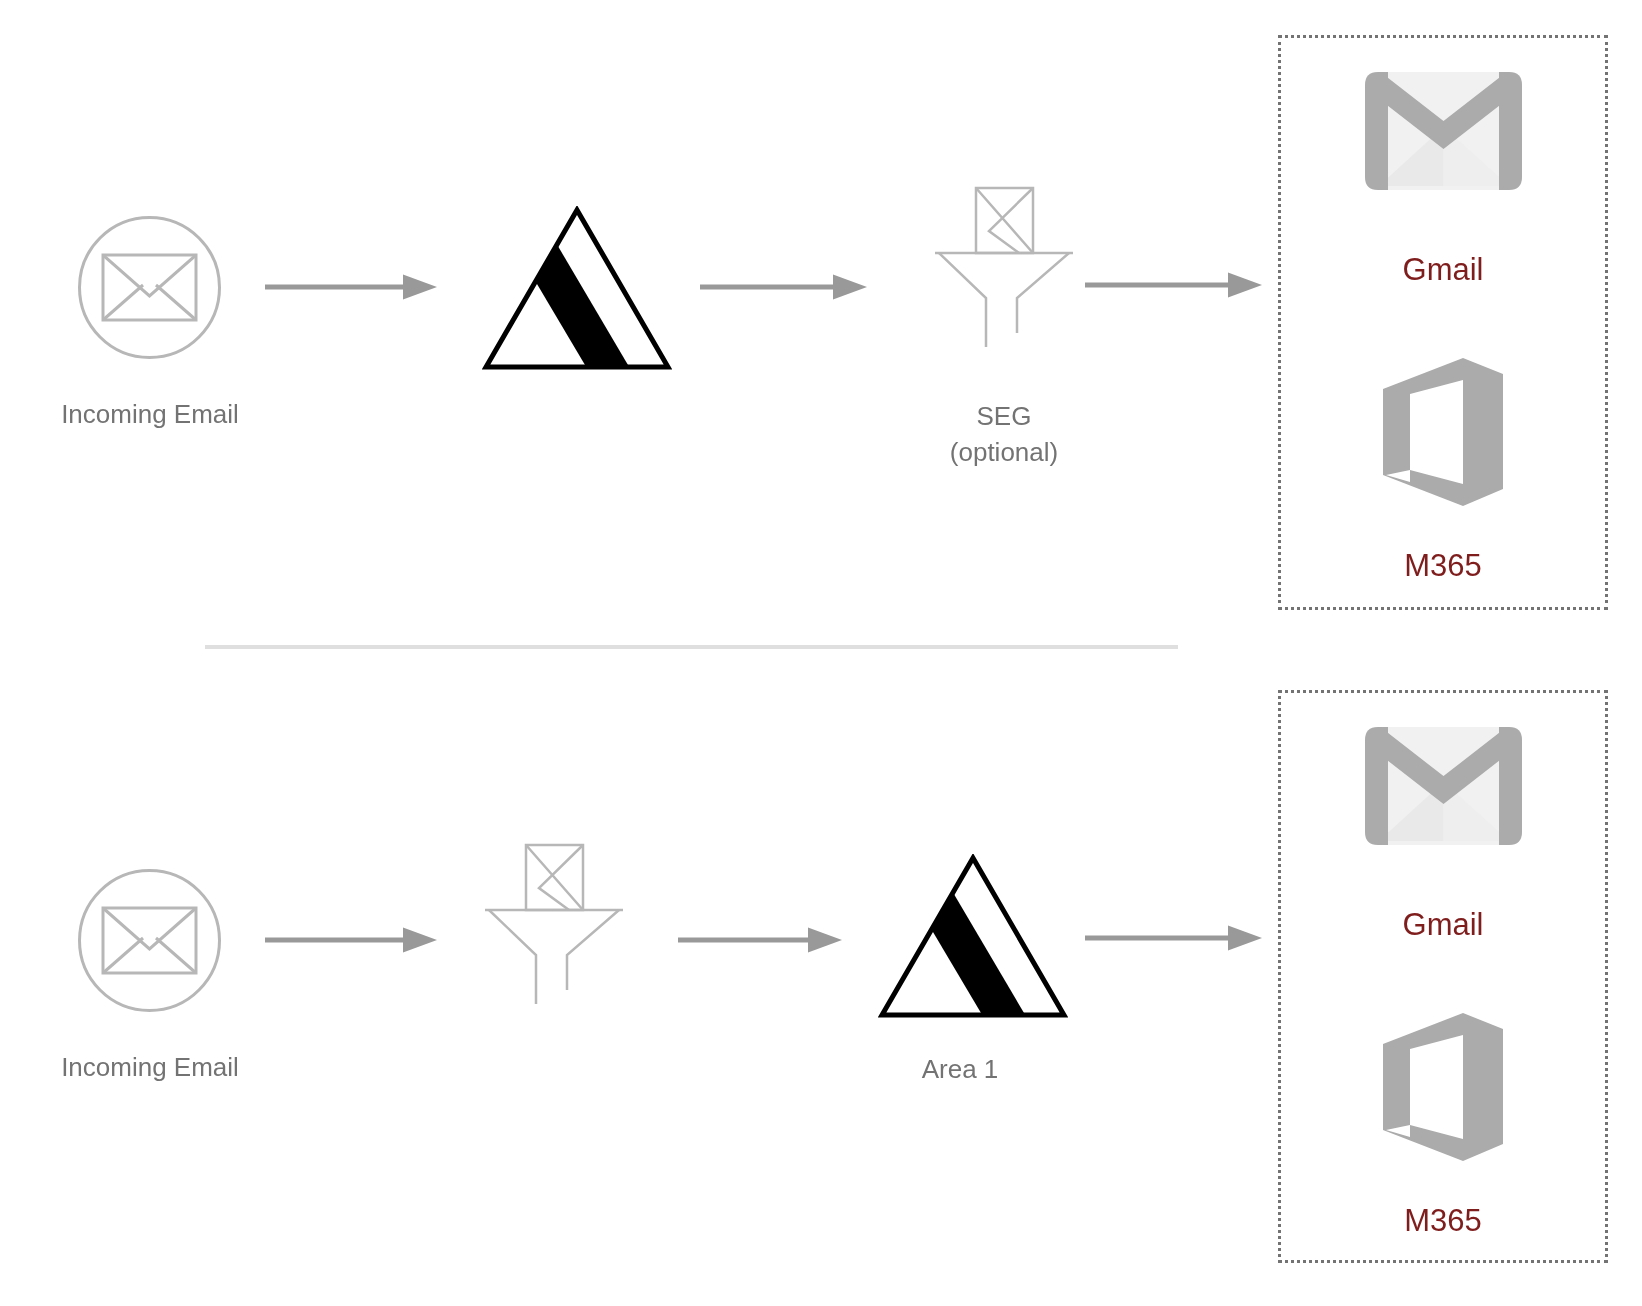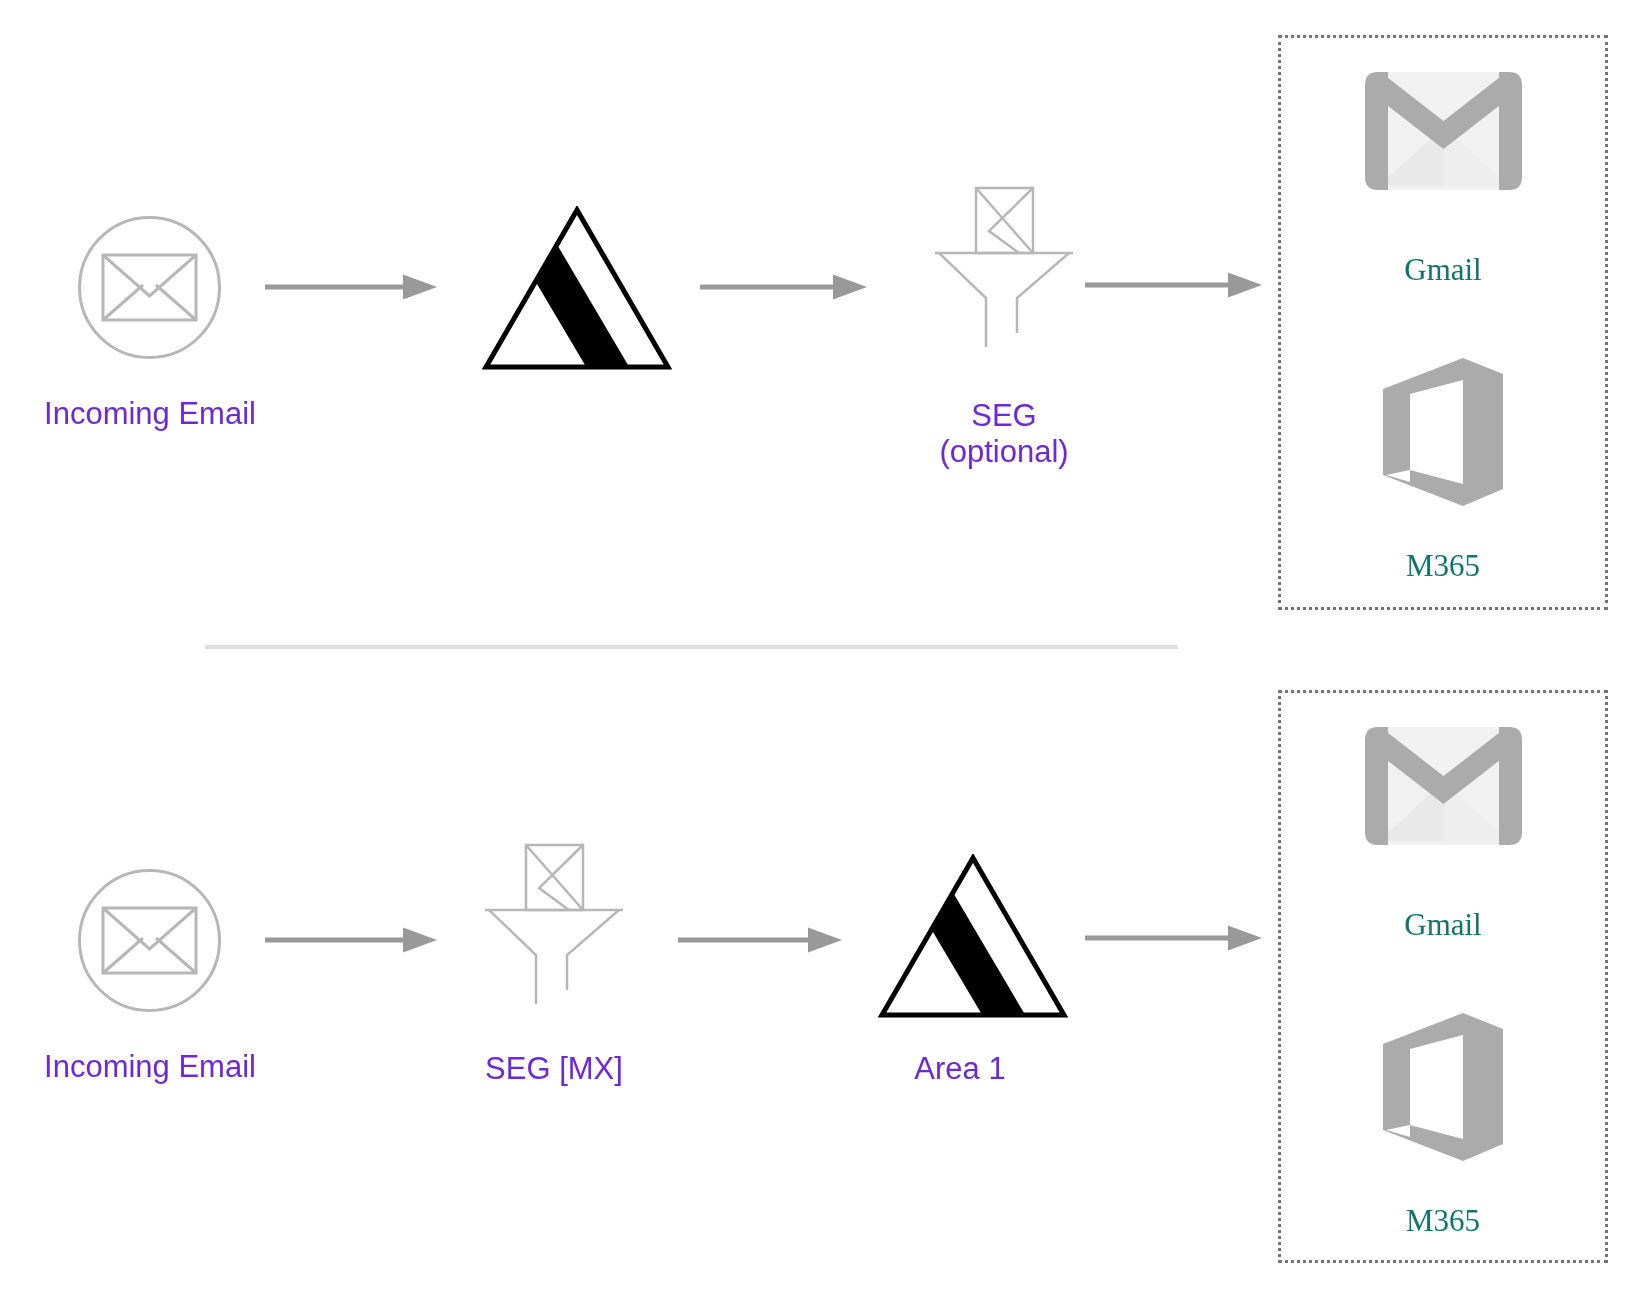--- a/index.html
+++ b/index.html
@@ -3,26 +3,26 @@
 <meta charset="utf-8">
 <style>
   html,body{margin:0;padding:0;background:#ffffff;}
   #canvas{
     position:relative;width:1642px;height:1306px;background:#ffffff;overflow:hidden;
     font-family:"Liberation Sans","DejaVu Sans",sans-serif;
   }
   .abs{position:absolute;}
   .lbl{
     position:absolute;width:280px;text-align:center;
-    font-size:31px;color:#6d28d9;line-height:36px;white-space:nowrap;
+    font-size:26px;color:#737373;line-height:36px;white-space:nowrap;
   }
   .destbox{
     position:absolute;width:330px;border:3px dotted #737373;box-sizing:border-box;background:#ffffff;
   }
-  .dest-lbl{position:absolute;width:330px;text-align:center;font-size:31px;color:#0f766e;white-space:nowrap;font-family:Liberation Serif, serif;}
+  .dest-lbl{position:absolute;width:330px;text-align:center;font-size:31px;color:#7f1d1d;white-space:nowrap;}
   .divider{position:absolute;left:205px;top:645px;width:973px;height:4px;background:#dfdfdf;}
   svg{display:block;}
 </style>
 </head>
 <body>
 
 <div id="canvas">
 
   <svg class="abs" style="left:77px;top:215px" width="145" height="145" viewBox="0 0 145 145">
     <circle cx="72.5" cy="72.5" r="70" fill="none" stroke="#b7b7b7" stroke-width="3"></circle>
@@ -94,21 +94,20 @@
     <line x1="0" y1="20" x2="140" y2="20" stroke="#999999" stroke-width="5"></line>
     <polygon points="138,7.5 172,20 138,32.5" fill="#999999"></polygon>
   </svg>
 
   <svg class="abs" style="left:483px;top:842px" width="142" height="165" viewBox="0 0 142 165">
     <rect x="43" y="3" width="57" height="65" fill="none" stroke="#b7b7b7" stroke-width="2.5"></rect>
     <path d="M43,3 L100,68 M100,3 L56,46 L86,68" fill="none" stroke="#b7b7b7" stroke-width="2.5"></path>
     <path d="M2,68 L140,68" fill="none" stroke="#b7b7b7" stroke-width="2.5"></path>
     <path d="M6,68 L53,113 L53,162 M136,68 L84,113 L84,148" fill="none" stroke="#b7b7b7" stroke-width="2.5"></path>
   </svg>
-  <div class="lbl" style="left:414px;top:1051px">SEG [MX]</div>
 
   <svg class="abs" style="left:678px;top:920px" width="164" height="40" viewBox="0 0 164 40">
     <line x1="0" y1="20" x2="132" y2="20" stroke="#999999" stroke-width="5"></line>
     <polygon points="130,7.5 164,20 130,32.5" fill="#999999"></polygon>
   </svg>
 
   <svg class="abs" style="left:878px;top:854px" width="190" height="165" viewBox="0 0 190 165">
     <path d="M95,4 L186,161 L4,161 Z" fill="#ffffff" stroke="#000000" stroke-width="5" stroke-linejoin="miter"></path>
     <polygon points="53.5,75.5 75,38.5 146,159 103,159" fill="#000000"></polygon>
   </svg>

